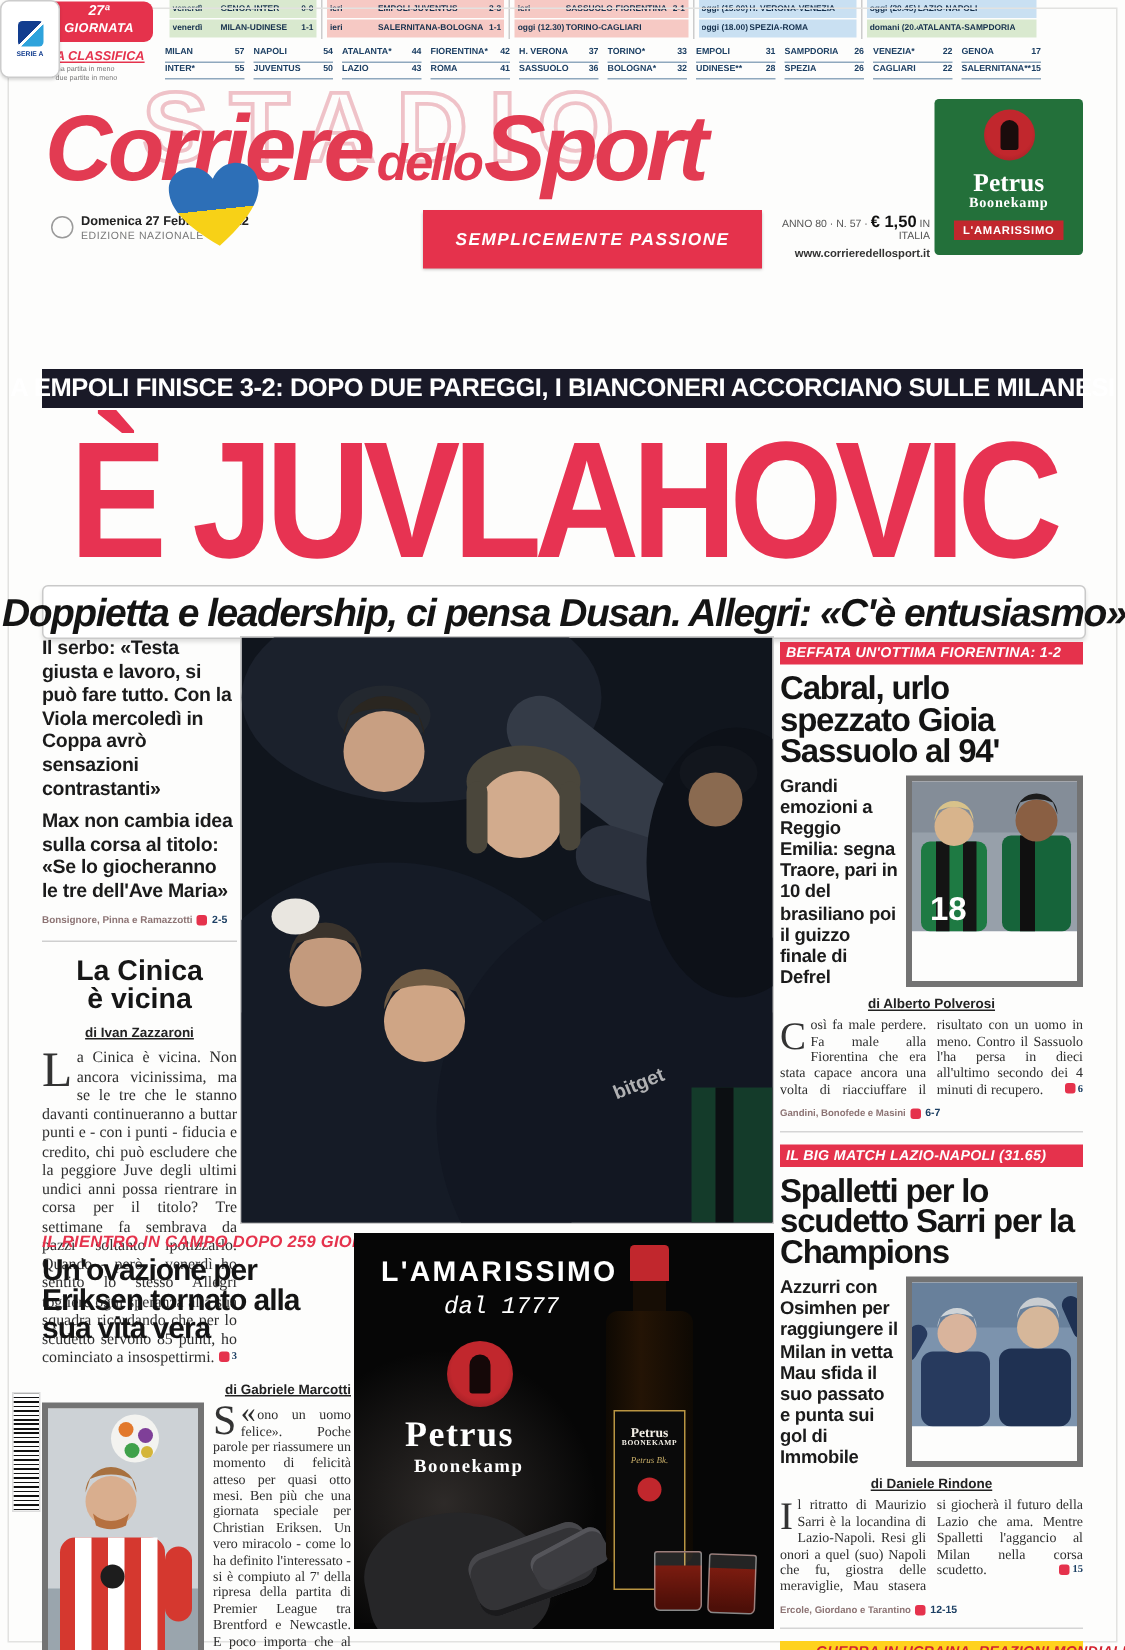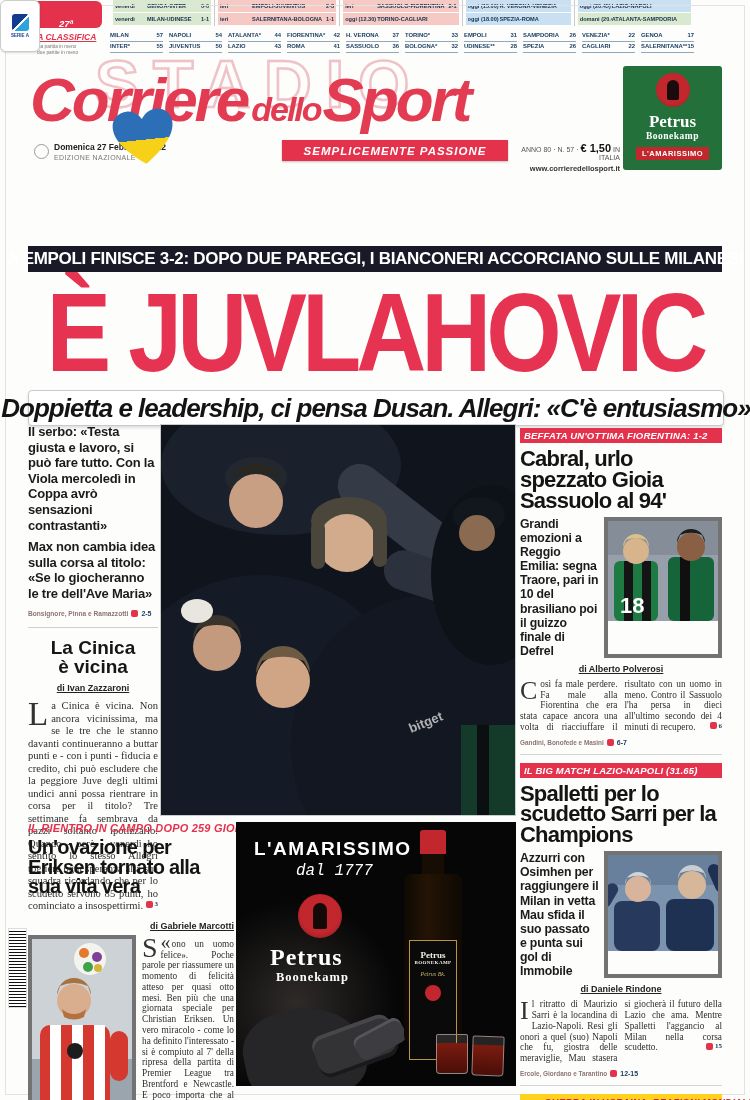--- a/index.html
+++ b/index.html
@@ -10,39 +10,39 @@
   
   .ghost{left:95px;top:46px;font-size:66px;font-weight:900;letter-spacing:14px;color:transparent;-webkit-text-stroke:2.5px #efc2c8;text-stroke:2.5px #efc2c8;z-index:0;}
   .logo{left:30px;top:64px;z-index:2;color:#e23b52;font-style:italic;font-weight:900;letter-spacing:-3px;white-space:nowrap;}
   .logo .big{font-size:62px;}
   .logo .small{font-size:34px;letter-spacing:-2px;margin:0 2px 0 4px;}
   .heart{left:112px;top:108px;z-index:3;transform:rotate(-6deg);}
   .dateblock{left:34px;top:142px;z-index:2;display:flex;align-items:flex-start;gap:5px;}
   .bollino{width:13px;height:13px;border:1.5px solid #9a9a9a;border-radius:50%;margin-top:2px;}
   .dateline{font-size:8.5px;font-weight:bold;color:#222;}
   .edition{font-size:7px;color:#777;margin-top:2px;letter-spacing:.4px;}
-  .ribbon{left:282px;top:140px;width:226px;height:21px;background:#e5324c;color:#fff;font-weight:900;font-style:italic;font-size:11.5px;display:flex;align-items:center;justify-content:center;letter-spacing:1px;box-shadow:0 1px 2px rgba(0,0,0,.25);}
+  .ribbon{left:282px;top:140px;width:226px;height:39px;background:#e5324c;color:#fff;font-weight:900;font-style:italic;font-size:11.5px;display:flex;align-items:center;justify-content:center;letter-spacing:1px;box-shadow:0 1px 2px rgba(0,0,0,.25);}
   .issueline{left:512px;top:142px;width:108px;text-align:right;font-size:7px;color:#555;}
   .issueline b.eur{font-size:11px;color:#111;}
   .website{font-size:7.5px;font-weight:bold;color:#333;margin-top:3px;}
   .petrus{left:623px;top:66px;width:99px;height:104px;background:#23703a;border-radius:3px;display:flex;flex-direction:column;align-items:center;padding-top:7px;box-sizing:border-box;}
   .pet-emblem{width:34px;height:34px;border-radius:50%;background:radial-gradient(circle at 50% 45%,#c1272d 60%,#8e1d22 100%);position:relative;}
   .pet-emblem:after{content:"";position:absolute;left:11px;top:7px;width:12px;height:20px;background:#1a0c0c;border-radius:6px 6px 2px 2px;}
   .pet-name{font-family:"Liberation Serif",serif;font-weight:bold;color:#fff;font-size:17px;margin-top:6px;line-height:1;}
   .pet-name2{font-family:"Liberation Serif",serif;font-weight:bold;color:#fff;font-size:9.5px;letter-spacing:.5px;margin-top:1px;}
   .pet-tag{margin-top:6px;background:#c1272d;color:#fff;font-size:7.5px;font-weight:bold;padding:2px 6px;letter-spacing:.5px;}
 
   
   .results{left:28px;top:176px;width:694px;height:62px;display:flex;gap:6px;z-index:2;}
   .badge{width:104px;position:relative;}
   .seriea-card{position:absolute;left:0;top:0;width:38px;height:50px;background:#fff;border:1px solid #ccc;border-radius:6px;box-shadow:0 1px 2px rgba(0,0,0,.15);display:flex;flex-direction:column;align-items:center;justify-content:center;gap:2px;z-index:2;}
   .seriea-logo{width:17px;height:17px;background:linear-gradient(135deg,#123d8f 48%,#fff 48% 56%,#2ea3dc 56%);border-radius:3px;}
   .seriea-txt{font-size:4.5px;font-weight:bold;color:#123d8f;}
   .round-pill{position:absolute;left:30px;top:1px;width:72px;height:27px;background:#e5324c;border-radius:0 6px 6px 0;color:#fff;text-align:center;font-style:italic;font-weight:900;padding-top:2px;box-sizing:border-box;}
-  .round-pill .n{font-size:9.5px;line-height:1.1;margin-top:16px;}
+  .round-pill .n{font-size:9.5px;line-height:1.1;}
   .round-pill .w{font-size:8.5px;letter-spacing:.3px;}
   .classif-lbl{position:absolute;left:32px;top:32px;font-size:8.5px;font-weight:900;font-style:italic;color:#e5324c;text-decoration:underline;}
   .classif-notes{position:absolute;left:32px;top:44px;font-size:4.8px;color:#777;line-height:1.3;}
   .res-right{flex:1;display:flex;flex-direction:column;}
   .fixgrid{display:grid;grid-template-columns:repeat(5,1fr);column-gap:0;}
   .fixcol{padding:0 3px;border-left:1px solid #ccc;}
   .fixcol:first-child{border-left:none;}
   .fx{height:12px;margin-bottom:1px;display:flex;align-items:center;font-size:5.6px;font-weight:bold;color:#15304d;padding:0 2px;}
   .t-green{background:#d9e9cf;}
   .t-pink{background:#f6c9c4;}

